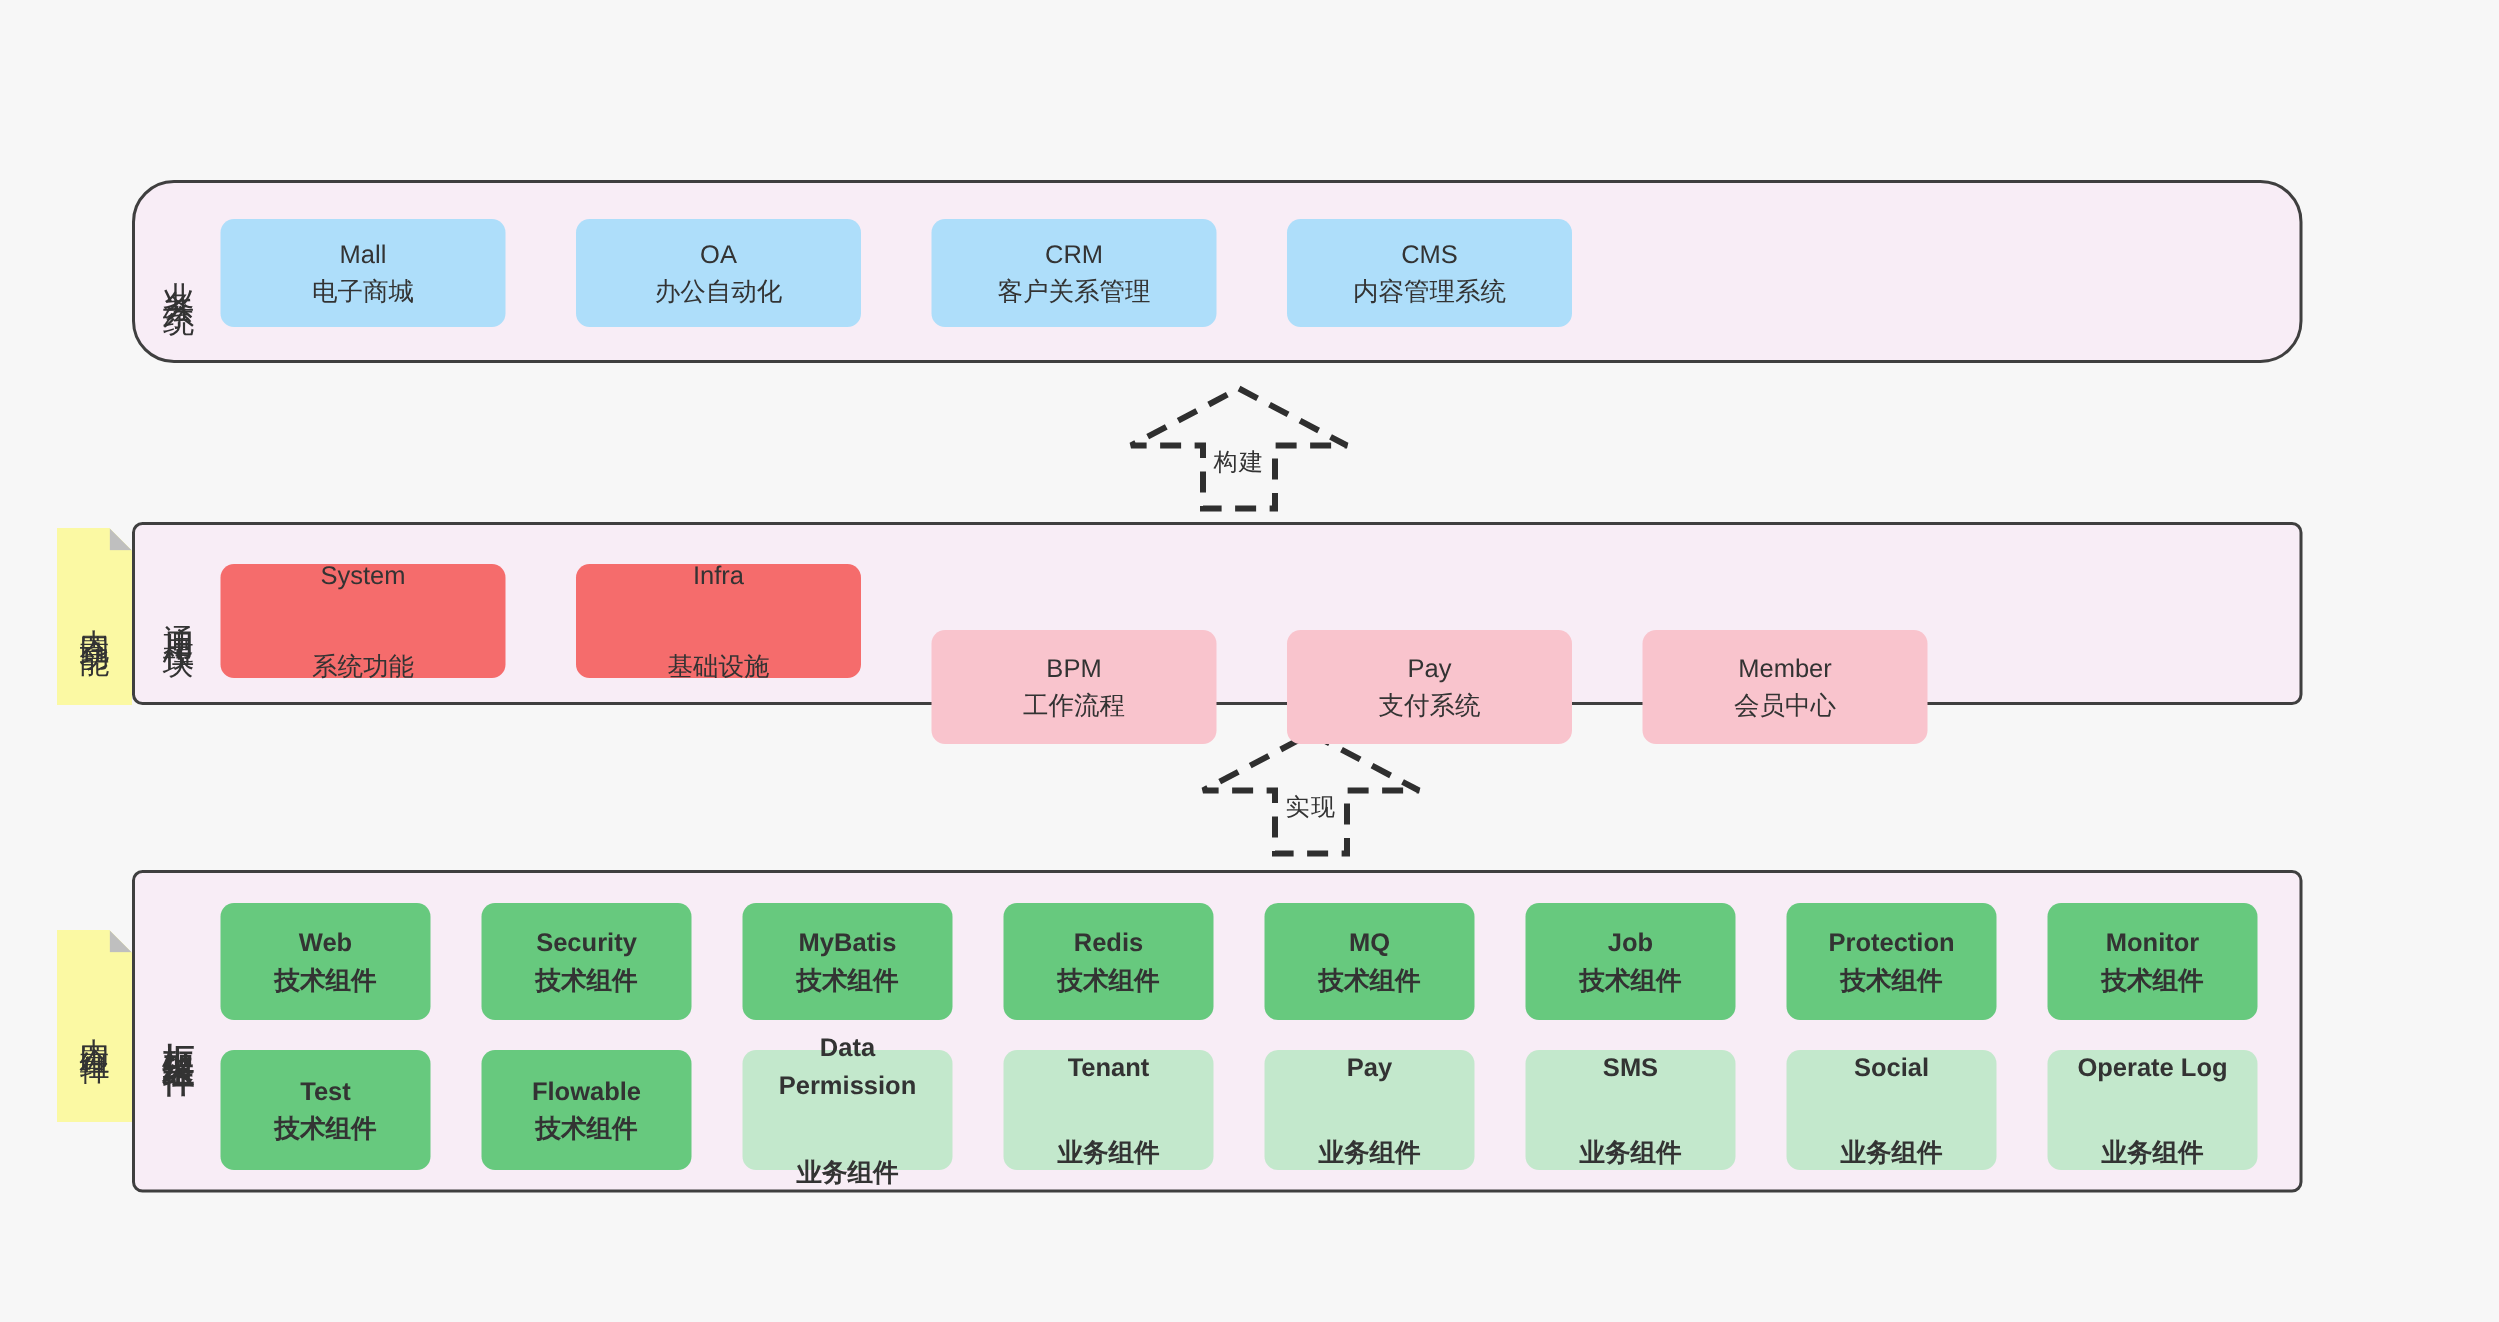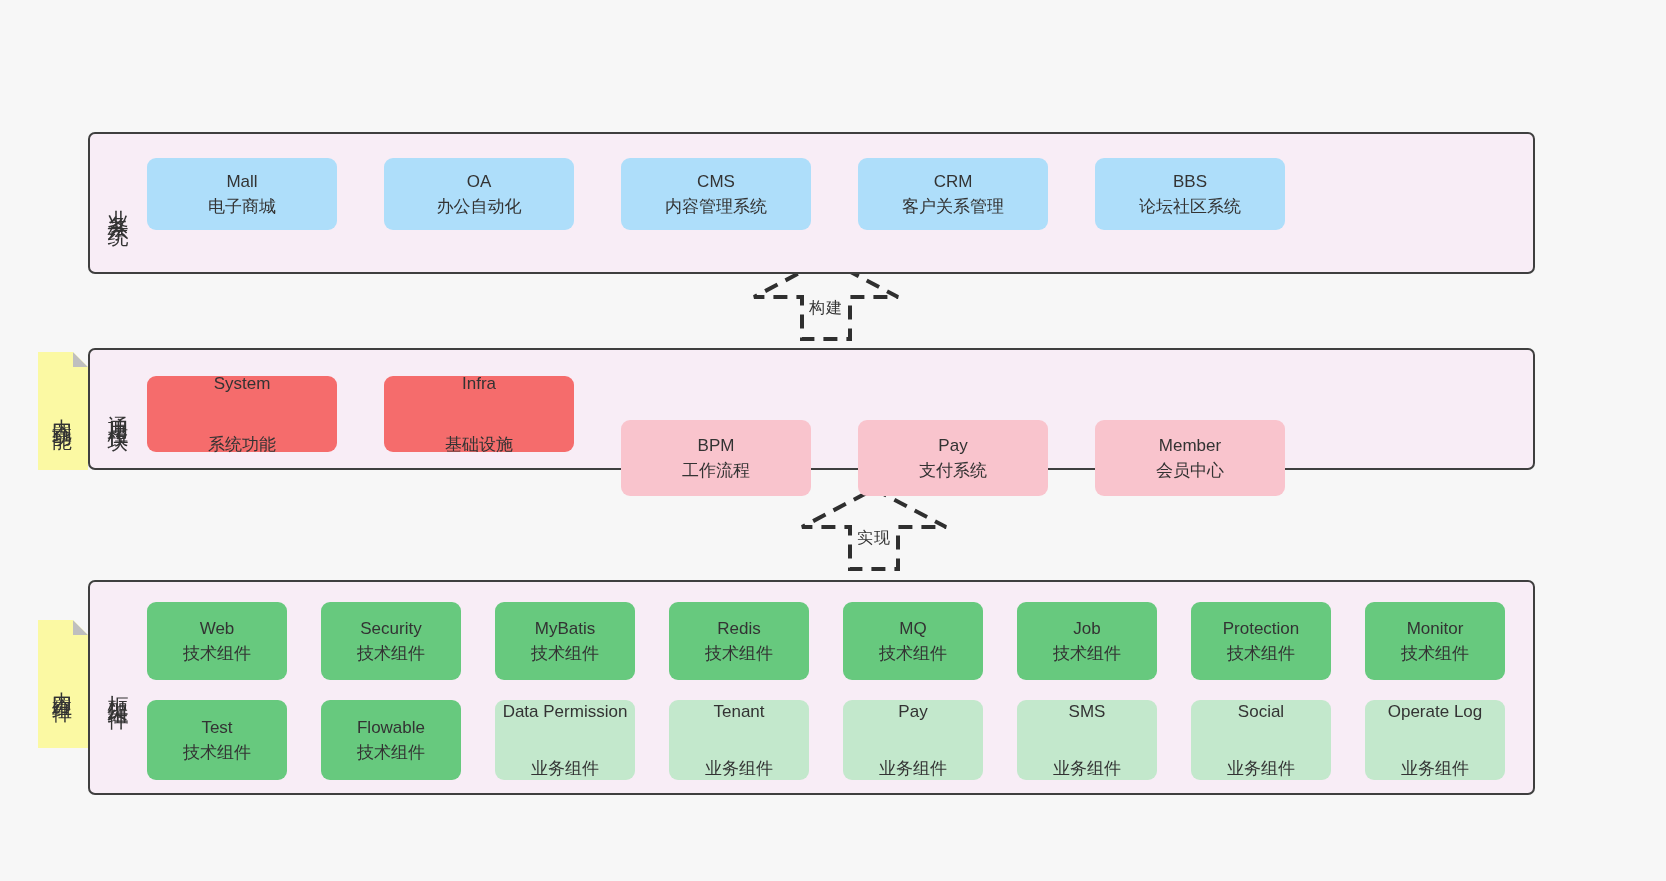--- a/index.html
+++ b/index.html
@@ -96,23 +96,23 @@
     position: absolute;
     left: 50%; top: 42px;
     transform: translateX(-50%);
     background: var(--page-bg, #f7f7f7);
     padding: 0 3px;
     font-size: 16px;
     letter-spacing: 1px;
     white-space: nowrap;
   }
   
-  #panel-business   { top: 132px; height: 142px; }
+  #panel-business   { top: 120px; height: 122px; border-radius: 28px; }
   #panel-modules    { top: 348px; height: 122px; }
-  #panel-components { top: 580px; height: 215px; }
+  #panel-components { top: 580px; height: 215px; font-weight: bold; }
   #row-business   { top: 24px; }
   #row-modules    { top: 26px; }
   #row-comp-1     { top: 20px; }
   #row-comp-2     { top: 118px; }
   #arrow-build     { left: 751px; top: 256px; }
   #arrow-implement { left: 799px; top: 486px; text-align: right; }
   #sticky-features   { top: 352px; height: 118px; }
   #sticky-components { top: 620px; height: 128px; }
 </style>
 </head>
@@ -125,30 +125,26 @@
     <div class="box-row row-wide" id="row-business">
       <div class="box box-wide h72 blue">
         <span>Mall</span>
         <span>电子商城</span>
       </div>
       <div class="box box-wide h72 blue">
         <span>OA</span>
         <span>办公自动化</span>
       </div>
       <div class="box box-wide h72 blue">
+        <span>CRM</span>
+        <span>客户关系管理</span>
+      </div>
+      <div class="box box-wide h72 blue">
         <span>CMS</span>
         <span>内容管理系统</span>
-      </div>
-      <div class="box box-wide h72 blue">
-        <span>CRM</span>
-        <span>客户关系管理</span>
-      </div>
-      <div class="box box-wide h72 blue">
-        <span>BBS</span>
-        <span>论坛社区系统</span>
       </div>
     </div>
   </div>
 
   <div class="arrow" id="arrow-build">
     <svg viewBox="0 0 150 86">
       <polygon points="75,3 147,41 99,41 99,83 51,83 51,41 3,41" fill="none" stroke="#2f2f2f" stroke-width="4" stroke-dasharray="14 9"></polygon>
     </svg>
     <span class="arrow-label">构建</span>
   </div>

